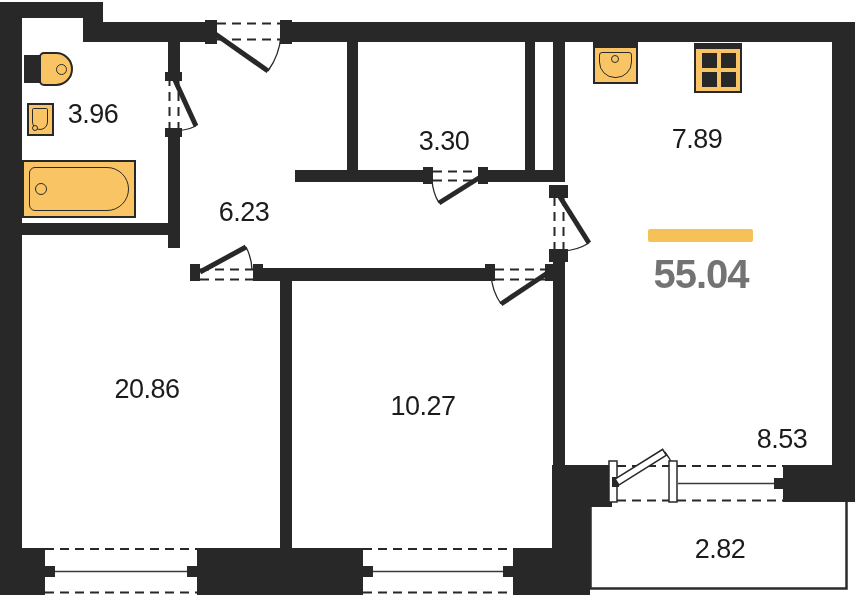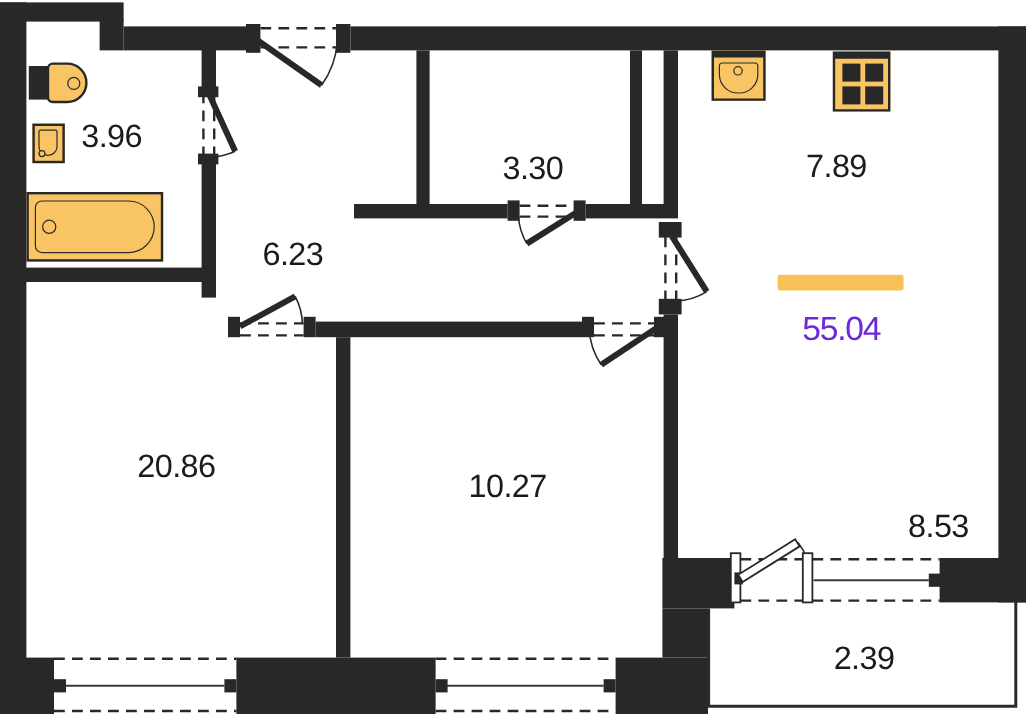--- a/index.html
+++ b/index.html
@@ -1,22 +1,22 @@
 <!DOCTYPE html>
 <html><head>
 <meta charset="utf-8">
 <style>
   html,body{margin:0;padding:0;background:#ffffff;}
   #plan{position:relative;width:856px;height:600px;background:#ffffff;overflow:hidden;
         font-family:"Liberation Sans",sans-serif;text-align:center;}
   .wall{position:absolute;background:#282828;}
   .lbl{position:absolute;transform:translate(-50%,-50%);font-size:27px;letter-spacing:-0.5px;
        color:#1b1b1b;white-space:nowrap;}
-  .lbl-total{position:absolute;transform:translate(-50%,-50%);font-size:28px;font-weight:normal;
-       letter-spacing:-1px;color:#6d28d9;white-space:nowrap;}
+  .lbl-total{position:absolute;transform:translate(-50%,-50%);font-size:40px;font-weight:bold;
+       letter-spacing:-1px;color:#737373;white-space:nowrap;}
   .accent-bar{position:absolute;left:648px;top:229px;width:105px;height:13px;background:#f6c257;border-radius:2px;}
   svg.overlay{position:absolute;left:0;top:0;}
   .fix{position:absolute;background:#f9c564;border:2px solid #282828;box-sizing:border-box;}
   .fix-inner{position:absolute;border:1.5px solid #2b2b2b;box-sizing:border-box;}
   .dot{position:absolute;border:1.5px solid #2b2b2b;border-radius:50%;box-sizing:border-box;background:#f9c564;}
 </style>
 </head>
 <body>
 
 <div id="plan">
@@ -148,18 +148,18 @@
     <div class="wall" style="left:25px;top:23px;width:15px;height:15px;"></div>
   </div>
 
   <span class="lbl" style="left:93px;top:114px;">3.96</span>
   <span class="lbl" style="left:244px;top:212px;">6.23</span>
   <span class="lbl" style="left:444px;top:104px;margin-top:37px;">3.30</span>
   <span class="lbl" style="left:697px;top:139px;">7.89</span>
   <span class="lbl" style="left:147px;top:389px;">20.86</span>
   <span class="lbl" style="left:423px;top:406px;">10.27</span>
   <span class="lbl" style="left:782px;top:439px;">8.53</span>
-  <span class="lbl" style="left:720px;top:549px;">2.39</span>
+  <span class="lbl" style="left:720px;top:549px;">2.82</span>
 
   <div class="accent-bar"></div>
   <span class="lbl-total" style="left:701px;top:274px;">55.04</span>
 
 </div>
 
 </body></html>

